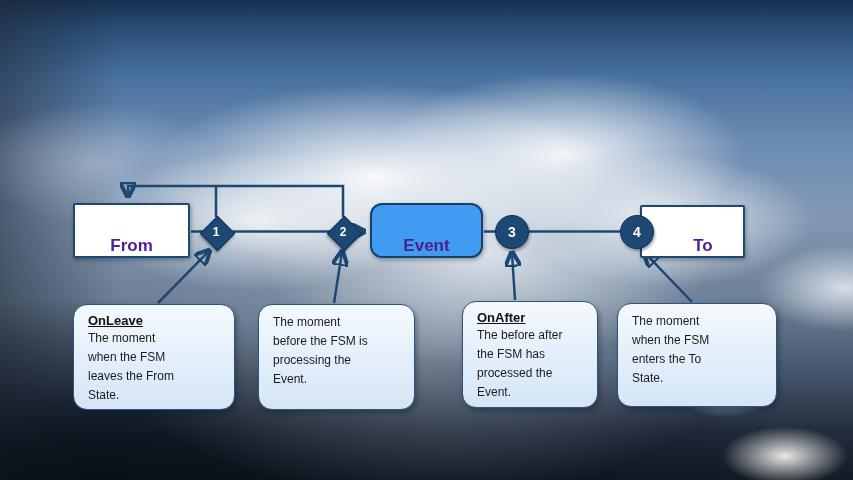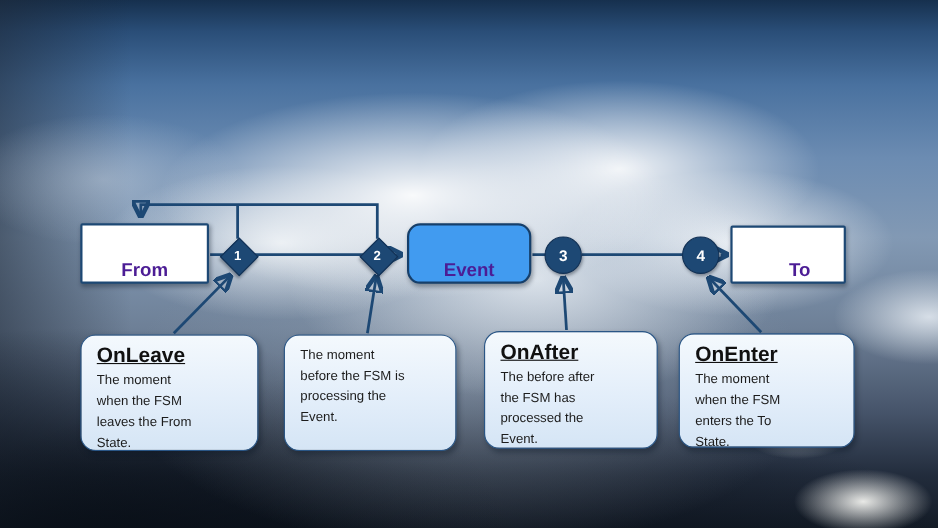--- a/index.html
+++ b/index.html
@@ -72,21 +72,21 @@
   
   .callout{
     position:absolute;box-sizing:border-box;
     background:linear-gradient(180deg,#f4f9fd 0%,#e3eefa 55%,#d5e5f5 100%);
     border:1.8px solid #2a5686;border-radius:14px;
     padding:8px 12px 6px 14px;
     box-shadow:2px 3px 5px rgba(10,20,35,.35);
     color:#1b1b1b;
   }
   .callout .ctitle{
-    font-size:19px;font-weight:700;text-decoration:underline;color:#111;
+    font-size:13px;font-weight:700;text-decoration:underline;color:#111;
     margin-bottom:1px;
   }
   .callout .cbody{
     font-size:12px;line-height:19px;white-space:pre-line;color:#1c1c1c;
   }
 </style>
 </head>
 <body>
 
 <div class="slide">
@@ -115,21 +115,21 @@
   </svg>
 
   <div class="node" style="left:73px;top:203px;width:117px;height:55px;">
     <span>From</span>
   </div>
 
   <div class="node event" style="left:370px;top:203px;width:113px;height:55px;">
     <span>Event</span>
   </div>
 
-  <div class="node" style="left:664px;top:205px;width:105px;height:53px;padding-left:21px;">
+  <div class="node" style="left:640px;top:205px;width:105px;height:53px;padding-left:21px;">
     <span>To</span>
   </div>
 
   <div class="diamond" style="left:199.5px;top:215.5px;">
     <div class="shape"></div>
     <div class="marker-label">1</div>
   </div>
   <div class="diamond" style="left:326.5px;top:215.5px;">
     <div class="shape"></div>
     <div class="marker-label">2</div>
@@ -149,29 +149,28 @@
 State.</div>
   </div>
 
   <div class="callout" style="left:258px;top:304px;width:157px;height:106px;">
     <div class="cbody">The moment
 before the FSM is
 processing the
 Event.</div>
   </div>
 
-  <div class="callout" style="left:440px;top:301px;width:158px;height:107px;">
+  <div class="callout" style="left:462px;top:301px;width:136px;height:107px;">
     <div class="ctitle">OnAfter</div>
     <div class="cbody">The before after
 the FSM has
 processed the
 Event.</div>
   </div>
 
   <div class="callout" style="left:617px;top:303px;width:160px;height:104px;">
-    <div class="ctitle">OnEnter</div>
     <div class="cbody">The moment
 when the FSM
 enters the To
 State.</div>
   </div>
 
 </div>
 
 </body></html>

